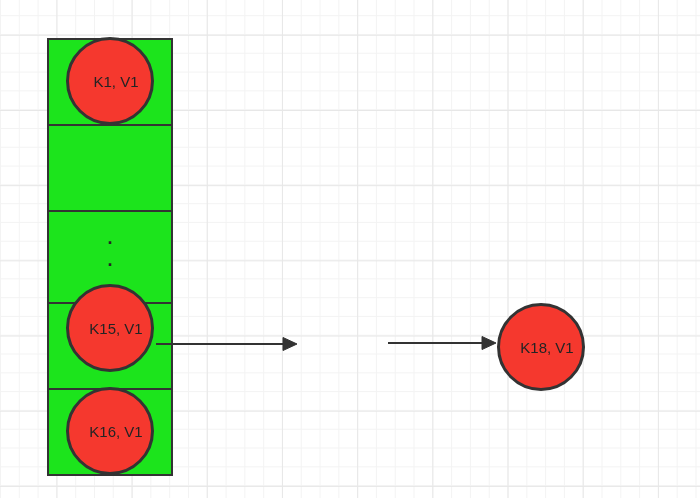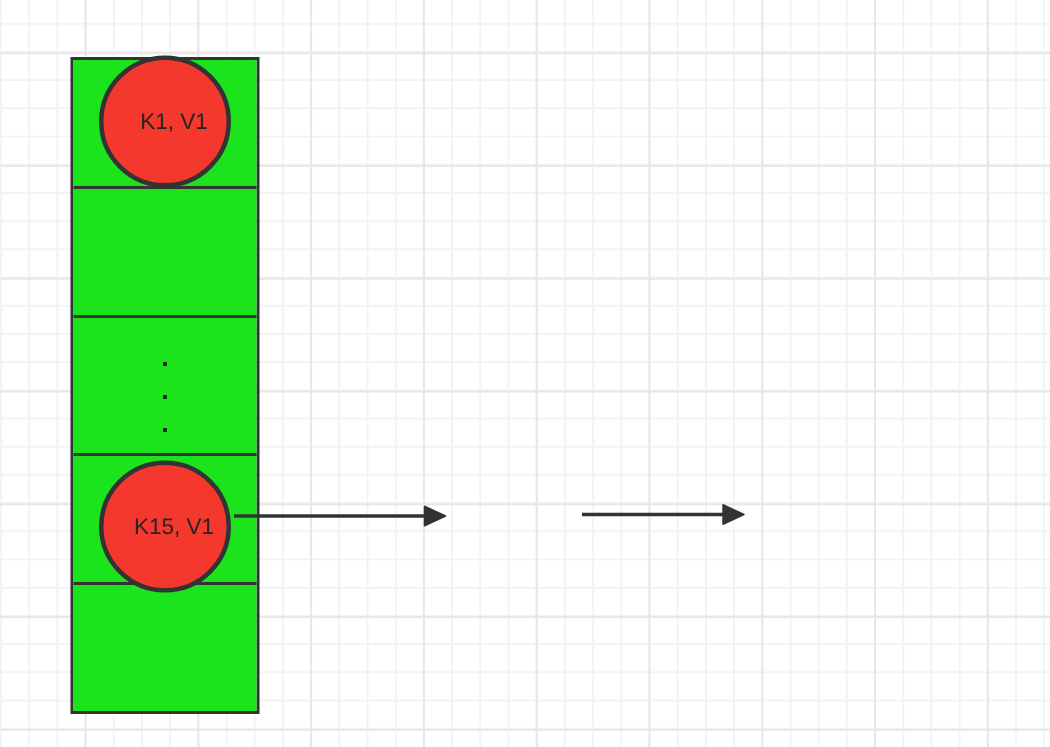--- a/index.html
+++ b/index.html
@@ -102,21 +102,21 @@
   }
   .node .label {
     font-size: 15px;
     color: var(--label-text, #242424);
     white-space: nowrap;
     padding-left: 12px;
   }
 
   .n-k1  { left: 66px;  top: 37px;  }
   .n-k2  { left: 66px;  top: 124px; }
-  .n-k15 { left: 66px;  top: 307px; }
+  .n-k15 { left: 66px;  top: 284px; }
   .n-k16 { left: 66px;  top: 387px; }
   .n-k17 { left: 299px; top: 301px; }
   .n-k18 { left: 497px; top: 303px; }
 </style>
 </head>
 <body>
 
 <div class="canvas">
 
   <div class="bucket">
@@ -141,15 +141,21 @@
       <polygon points="496,343 482,336.5 482,349.5"></polygon>
     </g>
   </svg>
 
   <div class="node n-k1">
     <span class="label">K1, V1</span>
   </div>
   <div class="node n-k15">
     <span class="label">K15, V1</span>
   </div>
+  <div class="node n-k16">
+    <span class="label">K16, V1</span>
+  </div>
 
+  <div class="node n-k18">
+    <span class="label">K18, V1</span>
+  </div>
 
 </div>
 
 </body></html>

